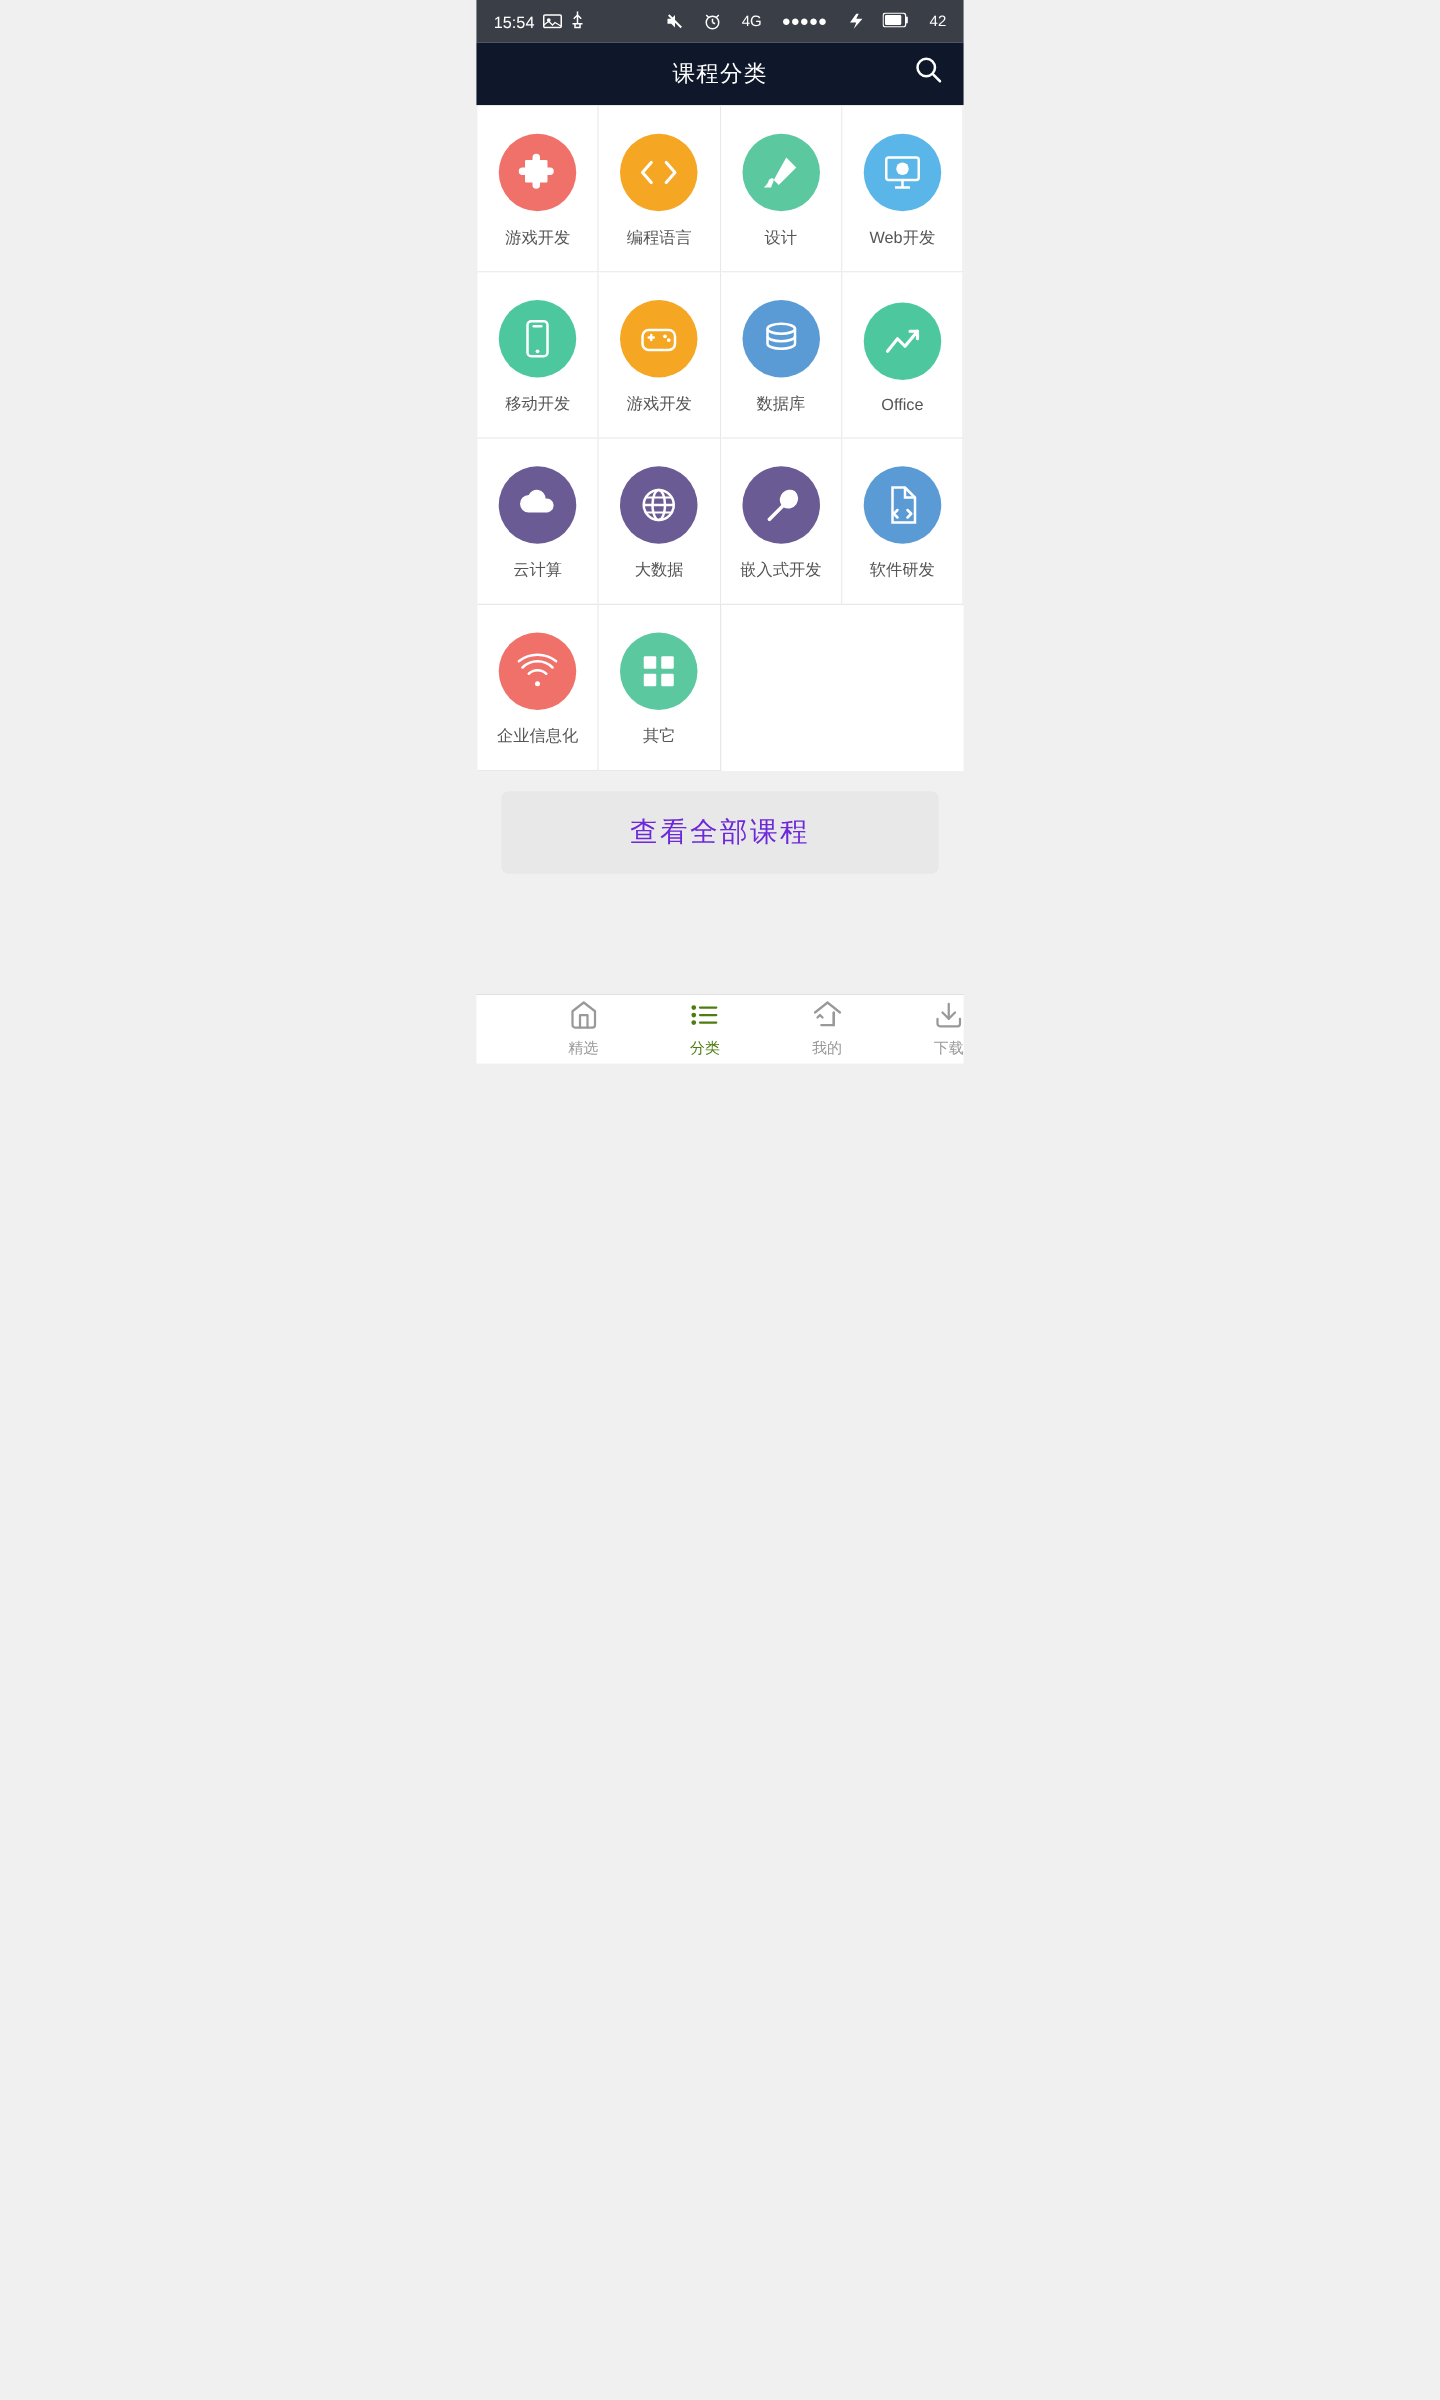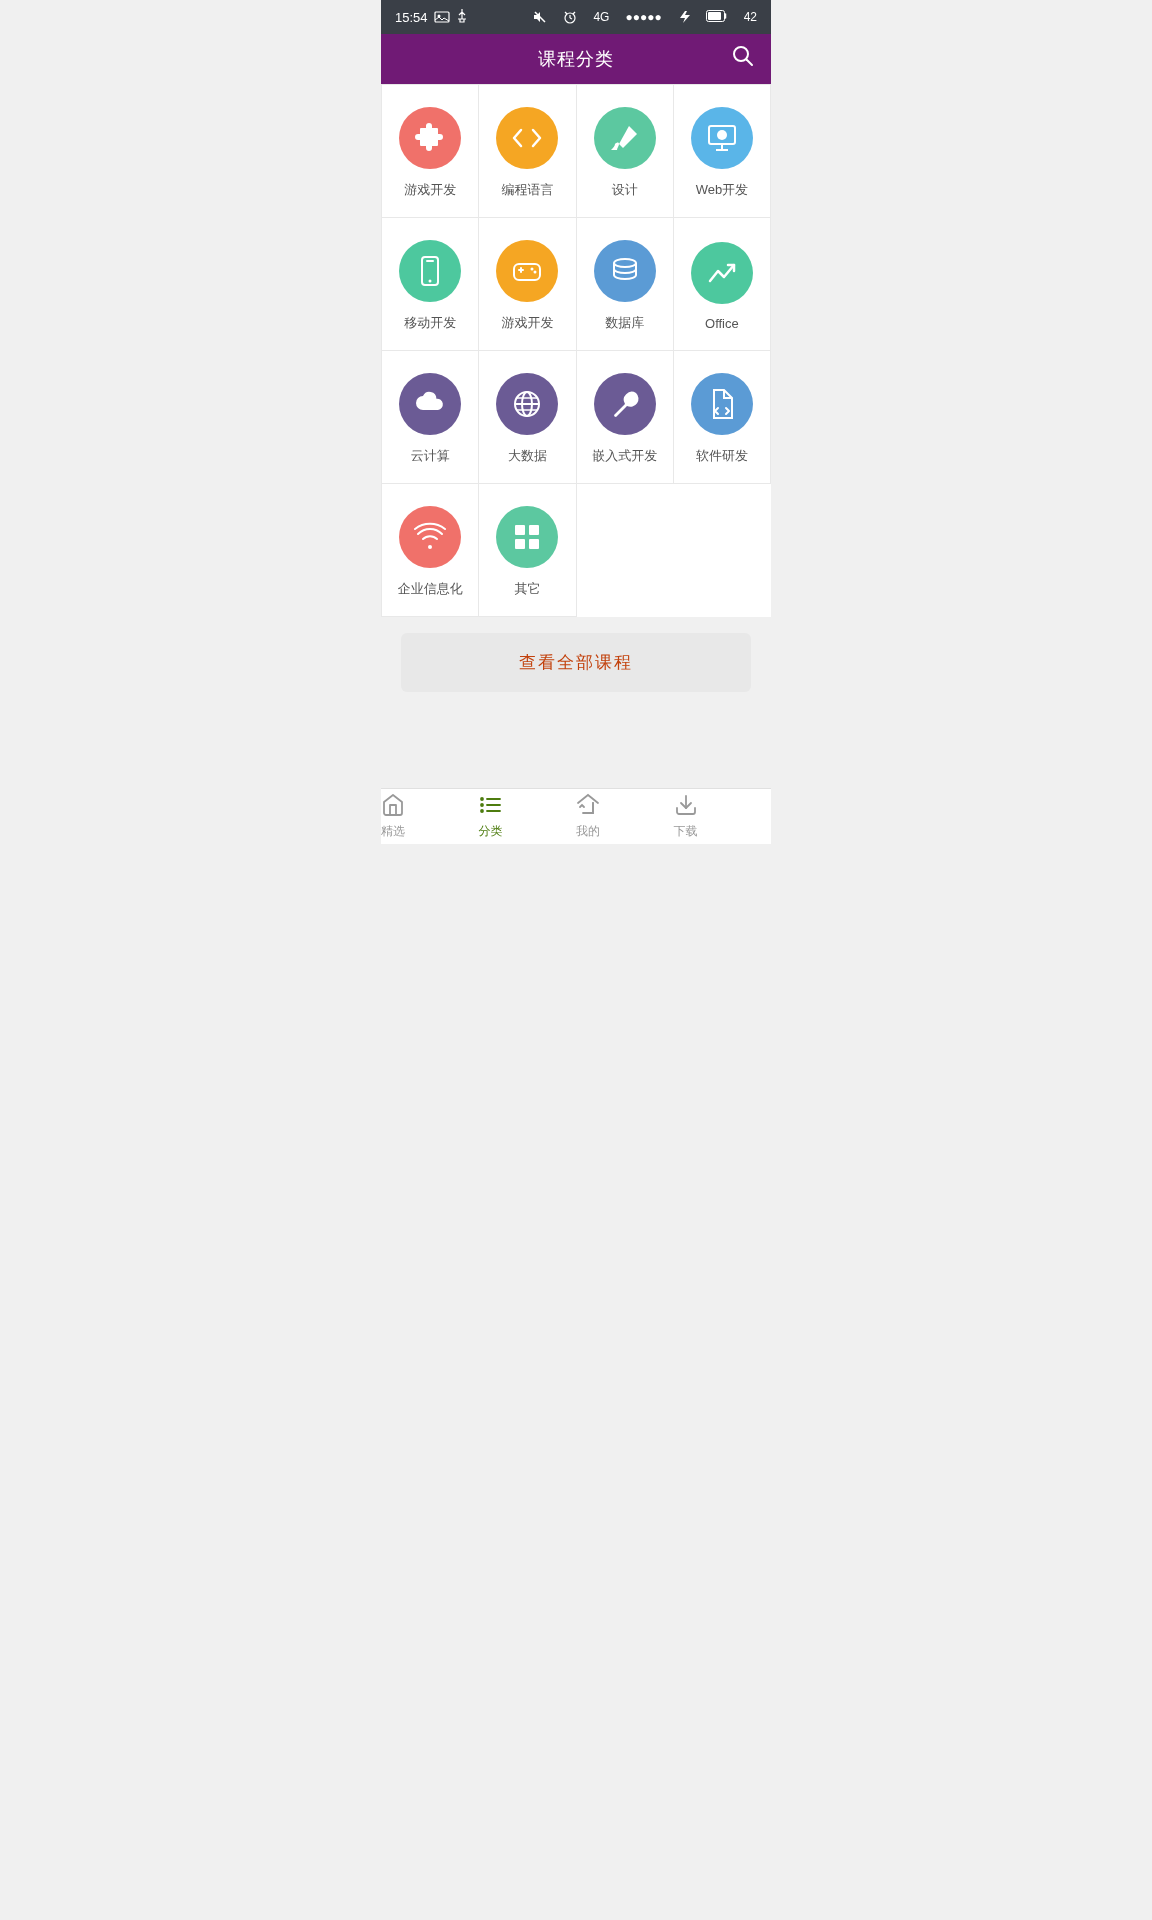--- a/index.html
+++ b/index.html
@@ -24,21 +24,21 @@
       padding: 6px 14px;
       font-size: 13px;
       font-weight: 500;
       height: 34px;
     }
     .status-left { display: flex; align-items: center; gap: 6px; }
     .status-right { display: flex; align-items: center; gap: 16px; font-size: 12px; }
 
     
     .header {
-      background: #701a75;
+      background: #0f172a;
       color: white;
       display: flex;
       align-items: center;
       justify-content: center;
       height: 50px;
       position: relative;
       padding: 0 16px;
     }
     .header-title {
       font-size: 18px;
@@ -119,39 +119,39 @@
     .view-all-wrap {
       padding: 16px 20px;
       background: #f0f0f0;
     }
     .view-all-btn {
       width: 100%;
       padding: 18px;
       background: #e8e8e8;
       border: none;
       border-radius: 6px;
-      font-size: 17px;
-      color: #c2410c;
+      font-size: 22px;
+      color: #6d28d9;
       cursor: pointer;
       letter-spacing: 2px;
     }
 
     
     .bottom-nav {
       background: white;
       border-top: 1px solid #e0e0e0;
       display: flex;
       height: 56px;
       margin-top: auto;
     }
     .nav-item {
       flex: 1;
       display: flex;
       flex-direction: column;
-      align-items: flex-start;
+      align-items: flex-end;
       justify-content: center;
       gap: 3px;
       cursor: pointer;
       color: #999;
       font-size: 12px;
     }
     .nav-item.active { color: #4d7c0f; }
     .nav-item svg { width: 24px; height: 24px; }
 
     .spacer { flex: 1; background: #f0f0f0; min-height: 80px; }

